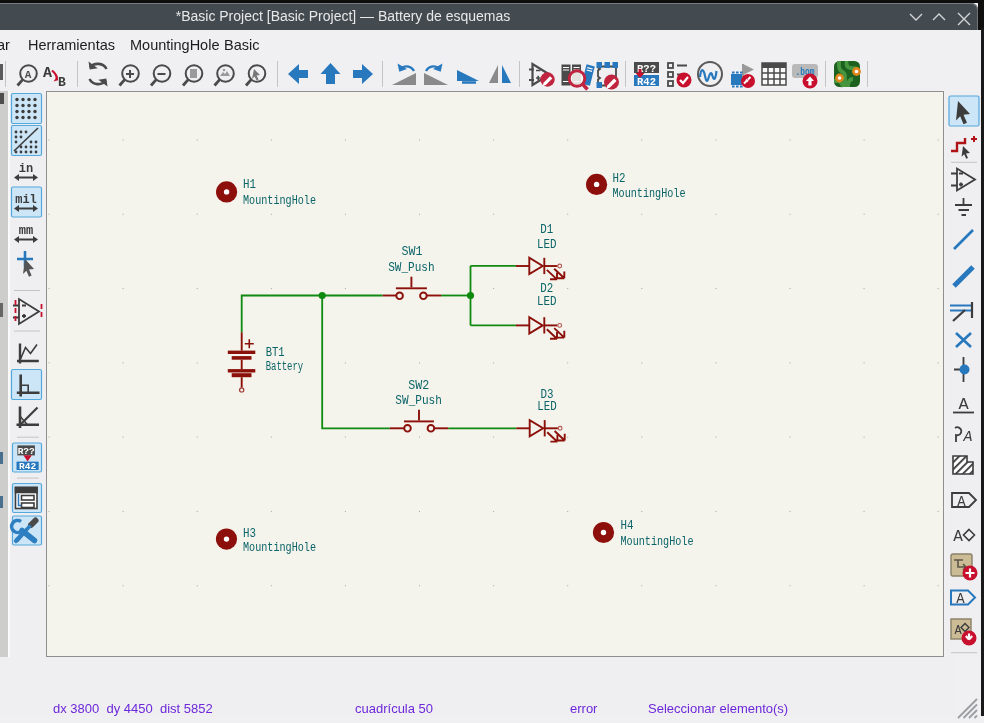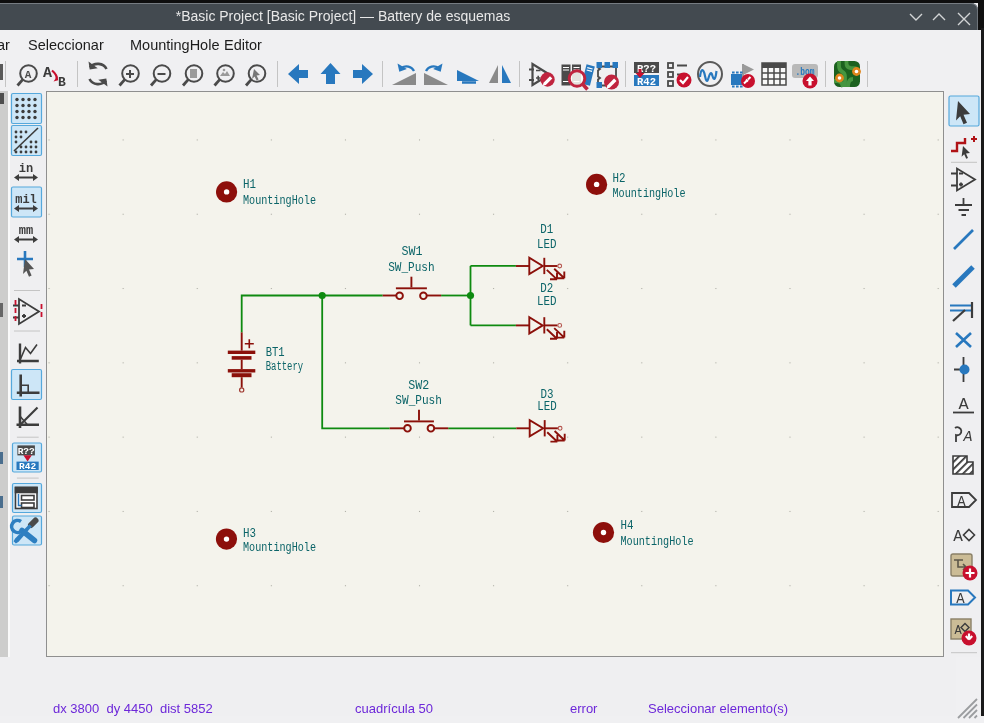--- a/index.html
+++ b/index.html
@@ -33,23 +33,23 @@
 
 <svg class="abs" style="left:900px;top:3px" width="84" height="27" viewBox="0 0 84 27">
   <g stroke="#d2d4d5" stroke-width="1.4" fill="none">
     <path d="M10,11 l6,6 6,-6"></path>
     <path d="M33,17 l6,-6 6,6"></path>
     <path d="M58,10 l12,12 M70,10 l-12,12"></path>
   </g>
 </svg>
 <div id="menubar" class="abs">
   <span class="mitem" style="left:-3px">ar</span>
-  <span class="mitem" style="left:28px">Seleccionar</span>
+  <span class="mitem" style="left:28px">Herramientas</span>
   <span class="mitem" style="left:130px">MountingHole</span>
-  <span class="mitem" style="left:224px">Editor</span>
+  <span class="mitem" style="left:224px">Basic</span>
 </div>
 <div id="toolbar" class="abs"></div>
 <div class="abs" style="left:0;top:64px;width:3px;height:16px;background:#5a5a5a"></div>
 <svg class="abs" style="left:0;top:57px" width="984" height="34" viewBox="0 0 984 34">
  <defs>
   <g id="mag">
     <circle cx="0.5" cy="-3.5" r="8.3" fill="none" stroke="#4a4a4a" stroke-width="2"></circle>
     <path d="M-5.3,2.6 L-10.5,8.5" stroke="#4a4a4a" stroke-width="2.8" fill="none"></path>
   </g>
  </defs>

